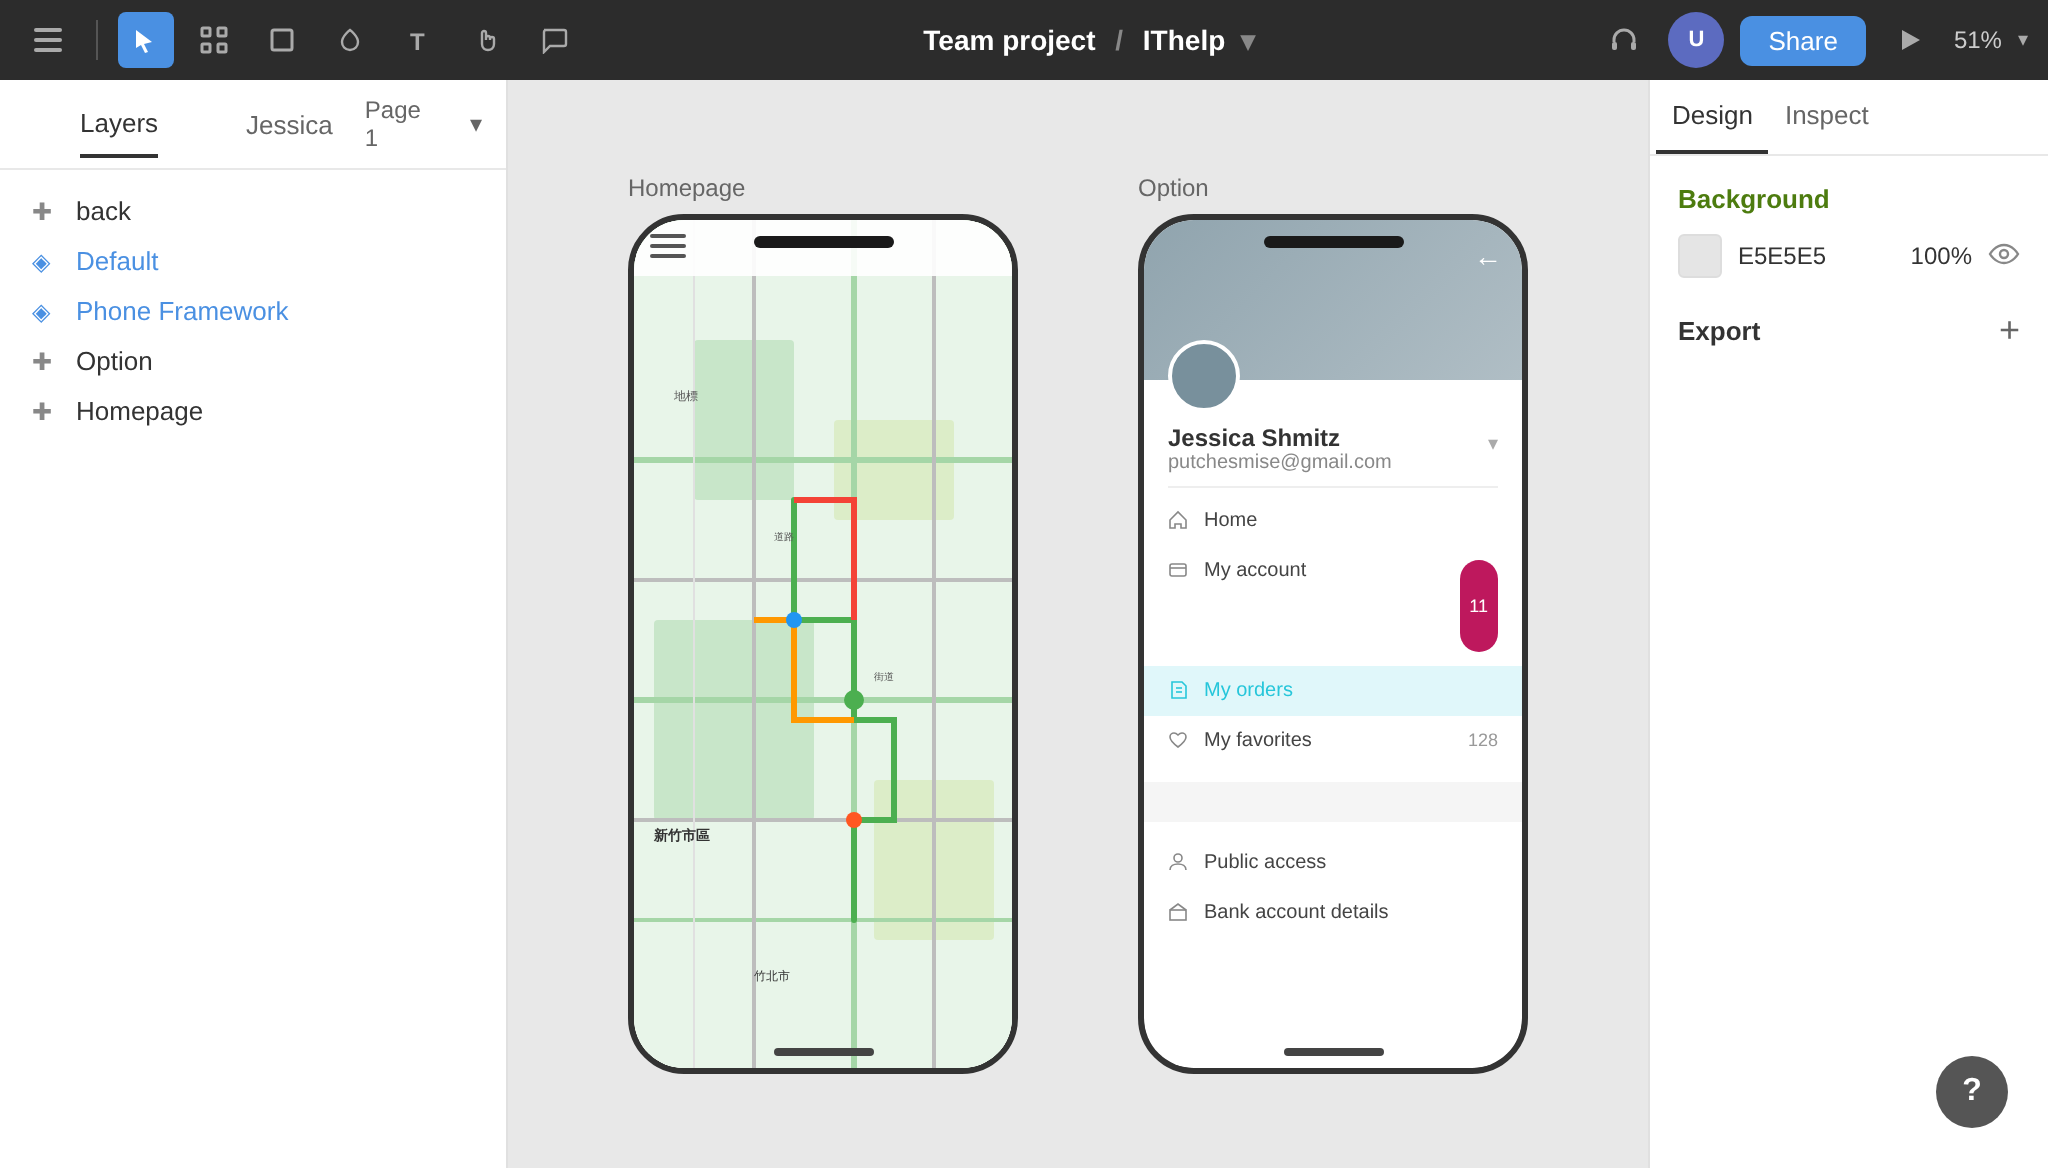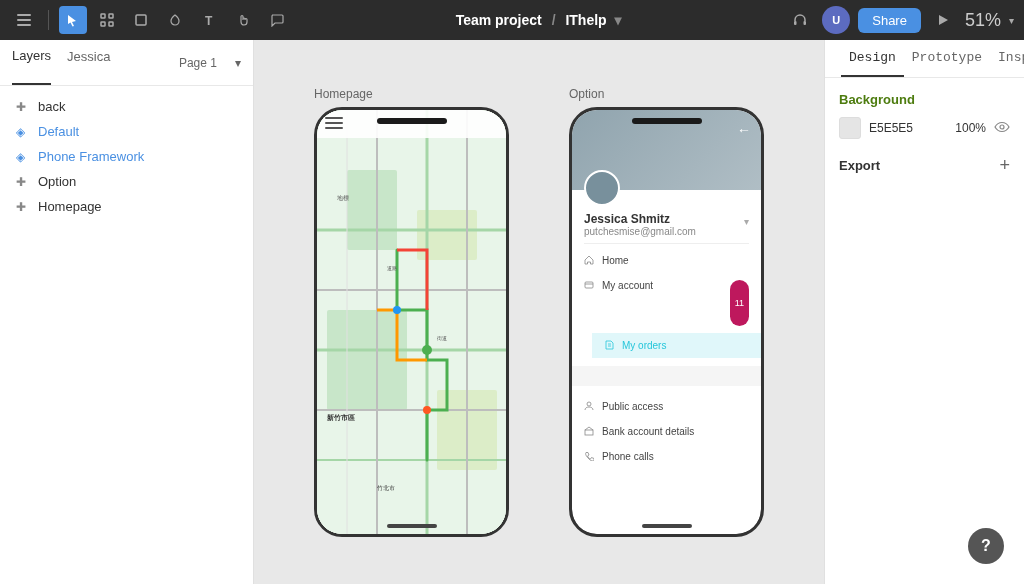--- a/index.html
+++ b/index.html
@@ -8,29 +8,29 @@
     
     .toolbar { background: #2c2c2c; height: 40px; display: flex; align-items: center; padding: 0 10px; gap: 6px; flex-shrink: 0; }
     .toolbar-icon { width: 28px; height: 28px; display: flex; align-items: center; justify-content: center; border-radius: 4px; color: #ccc; font-size: 14px; cursor: pointer; }
     .toolbar-icon.active { background: #4a90e2; color: white; }
     .toolbar-divider { width: 1px; height: 20px; background: #555; margin: 0 4px; }
     .toolbar-title { flex: 1; text-align: center; color: #ccc; font-size: 14px; }
     .toolbar-title span { color: white; font-weight: 600; }
     .toolbar-right { display: flex; align-items: center; gap: 8px; }
     .toolbar-btn { background: #4a90e2; color: white; border: none; border-radius: 6px; padding: 5px 14px; font-size: 13px; cursor: pointer; font-weight: 500; }
     .icon-circle { width: 28px; height: 28px; border-radius: 50%; background: #555; display: flex; align-items: center; justify-content: center; color: #ccc; font-size: 12px; }
-    .zoom-text { color: #ccc; font-size: 18px; }
+    .zoom-text { color: #ccc; font-size: 12px; }
 
     
     .main { display: flex; flex: 1; overflow: hidden; }
 
     
     .left-panel { width: 254px; background: white; border-right: 1px solid #e0e0e0; display: flex; flex-direction: column; flex-shrink: 0; }
     .left-tabs { display: flex; align-items: center; padding: 8px 12px 0; border-bottom: 1px solid #e8e8e8; gap: 16px; }
-    .left-tab { font-size: 13px; color: #666; padding-bottom: 20px; cursor: pointer; }
+    .left-tab { font-size: 13px; color: #666; padding-bottom: 8px; cursor: pointer; margin-left: 28px; }
     .left-tab.active { color: #333; font-weight: 500; border-bottom: 2px solid #333; }
     .page-selector { margin-left: auto; font-size: 12px; color: #666; cursor: pointer; display: flex; align-items: center; gap: 18px; padding-bottom: 8px; }
     .layers-list { padding: 8px 0; flex: 1; }
     .layer-item { display: flex; align-items: center; gap: 8px; padding: 5px 16px; cursor: pointer; font-size: 13px; color: #333; }
     .layer-icon { font-size: 12px; color: #888; width: 14px; }
     .layer-icon.blue { color: #4a90e2; }
     .layer-label { }
     .layer-label.blue { color: #4a90e2; }
 
     
@@ -57,29 +57,29 @@
     .option-header { height: 80px; background: linear-gradient(135deg, #90a4ae, #b0bec5); position: relative; }
     .option-back { position: absolute; top: 10px; right: 10px; color: white; font-size: 14px; }
     .option-avatar { position: absolute; bottom: -16px; left: 12px; width: 36px; height: 36px; border-radius: 50%; background: #78909c; border: 2px solid white; }
     .option-user-info { padding: 22px 12px 8px; }
     .option-user-name { font-size: 12px; font-weight: 600; color: #333; }
     .option-user-email { font-size: 10px; color: #888; }
     .option-arrow { position: absolute; right: 12px; top: 26px; color: #aaa; font-size: 10px; }
     .option-divider { height: 1px; background: #eee; margin: 0 12px; }
     .option-menu { padding: 4px 0; }
     .option-item { display: flex; align-items: flex-start; padding: 7px 12px; font-size: 10px; color: #444; gap: 8px; position: relative; }
-    .option-item.active { background: #e0f7fa; margin-left: 20px; }
+    .option-item.active { background: #e0f7fa; }
     .option-badge { background: #be185d; color: white; border-radius: 10px; padding: 18px 5px; font-size: 9px; margin-left: auto; }
     .option-count { color: #999; font-size: 9px; margin-left: auto; }
     .option-gap { height: 20px; background: #f5f5f5; margin: 4px 0; }
     .option-section { padding: 4px 0; }
 
     
     .right-panel { width: 200px; background: white; border-left: 1px solid #e0e0e0; display: flex; flex-direction: column; flex-shrink: 0; }
-    .right-tabs { display: flex; border-bottom: 1px solid #e8e8e8; padding: 0 16px; font-family: Liberation Mono, monospace; }
+    .right-tabs { display: flex; border-bottom: 1px solid #e8e8e8; padding: 0 3px; }
     .right-tab { font-size: 13px; padding: 10px 8px; cursor: pointer; color: #666; }
     .right-tab.active { color: #333; font-weight: 500; border-bottom: 2px solid #333; }
     .right-content { padding: 14px; flex: 1; }
     .section-title { font-size: 13px; font-weight: 600; color: #4d7c0f; margin-bottom: 10px; }
     .bg-row { display: flex; align-items: center; gap: 8px; }
     .color-swatch { width: 22px; height: 22px; border-radius: 3px; background: #E5E5E5; border: 1px solid #ddd; cursor: pointer; }
     .color-hex { font-size: 12px; color: #333; flex: 1; }
     .color-opacity { font-size: 12px; color: #333; }
     .eye-icon { font-size: 14px; color: #888; cursor: pointer; }
     .export-section { margin-top: 16px; }
@@ -300,57 +300,57 @@
                 <span class="option-badge">11</span>
               </div>
               <div class="option-item active">
                 <svg width="10" height="10" viewBox="0 0 10 10" fill="none">
                     <path d="M2 1H7L9 3V9H2V1Z" stroke="#26c6da" stroke-width="0.8" fill="none"></path>
                     <line x1="4" y1="4" x2="7" y2="4" stroke="#26c6da" stroke-width="0.8"></line>
                     <line x1="4" y1="6" x2="7" y2="6" stroke="#26c6da" stroke-width="0.8"></line>
                   </svg>
                 <span style="color:#26c6da;">My orders</span>
               </div>
+              <div class="option-item">
+                <svg width="10" height="10" viewBox="0 0 10 10" fill="none">
+                    <path d="M5 8.5C5 8.5 1 5.5 1 3.5C1 2.2 2 1.5 3 1.5C4 1.5 5 2.5 5 2.5C5 2.5 6 1.5 7 1.5C8 1.5 9 2.2 9 3.5C9 5.5 5 8.5 5 8.5Z" stroke="#888" stroke-width="0.8" fill="none"></path>
+                  </svg>
+                <span>My favorites</span>
+                <span class="option-count">128</span>
+              </div>
             </div>
             <div class="option-gap"></div>
 
             <div class="option-section">
               <div class="option-item">
                 <svg width="10" height="10" viewBox="0 0 10 10" fill="none">
                     <circle cx="5" cy="3" r="2" stroke="#888" stroke-width="0.8" fill="none"></circle>
                     <path d="M1 9C1 7 2.8 6 5 6S9 7 9 9" stroke="#888" stroke-width="0.8" fill="none"></path>
                   </svg>
                 <span>Public access</span>
               </div>
               <div class="option-item">
                 <svg width="10" height="10" viewBox="0 0 10 10" fill="none">
                     <rect x="1" y="4" width="8" height="5" stroke="#888" stroke-width="0.8" fill="none"></rect>
                     <path d="M1 4L5 1L9 4" stroke="#888" stroke-width="0.8" fill="none"></path>
                   </svg>
                 <span>Bank account details</span>
-              </div>
-              <div class="option-item">
-                <svg width="10" height="10" viewBox="0 0 10 10" fill="none">
-                    <path d="M2 1.5H4L5 4L3.5 5C4.2 6.5 5 7.3 6.5 8L7.5 6.5L10 7.5V9.5C10 9.5 8 11 5 8C2 5 1 3 2 1.5Z" stroke="#888" stroke-width="0.8" fill="none"></path>
-                  </svg>
-                <span>Phone calls</span>
               </div>
             </div>
           </div>
         </div>
         <div class="phone-bottom"></div>
       </div>
     </div>
 
   </div>
 
   <div class="right-panel">
     <div class="right-tabs">
       <div class="right-tab active">Design</div>
-      <div class="right-tab">Prototype</div>
       <div class="right-tab">Inspect</div>
     </div>
     <div class="right-content">
       <div class="section-title">Background</div>
       <div class="bg-row">
         <div class="color-swatch"></div>
         <span class="color-hex">E5E5E5</span>
         <span class="color-opacity">100%</span>
         <span class="eye-icon">
           <svg width="16" height="12" viewBox="0 0 16 12" fill="none" xmlns="http://www.w3.org/2000/svg">

